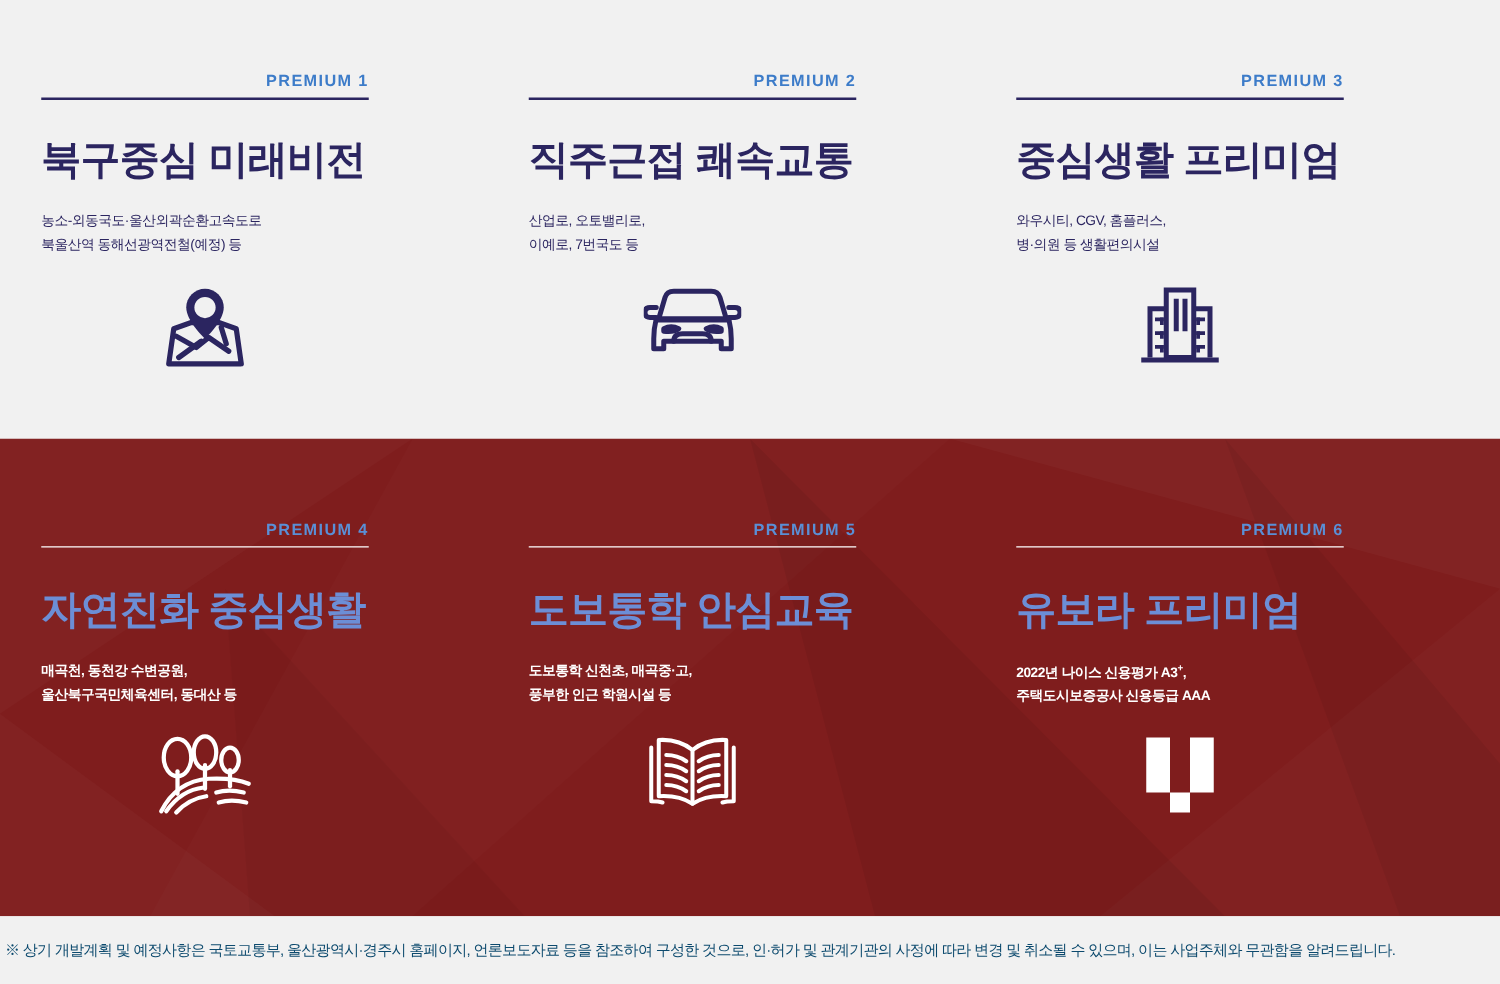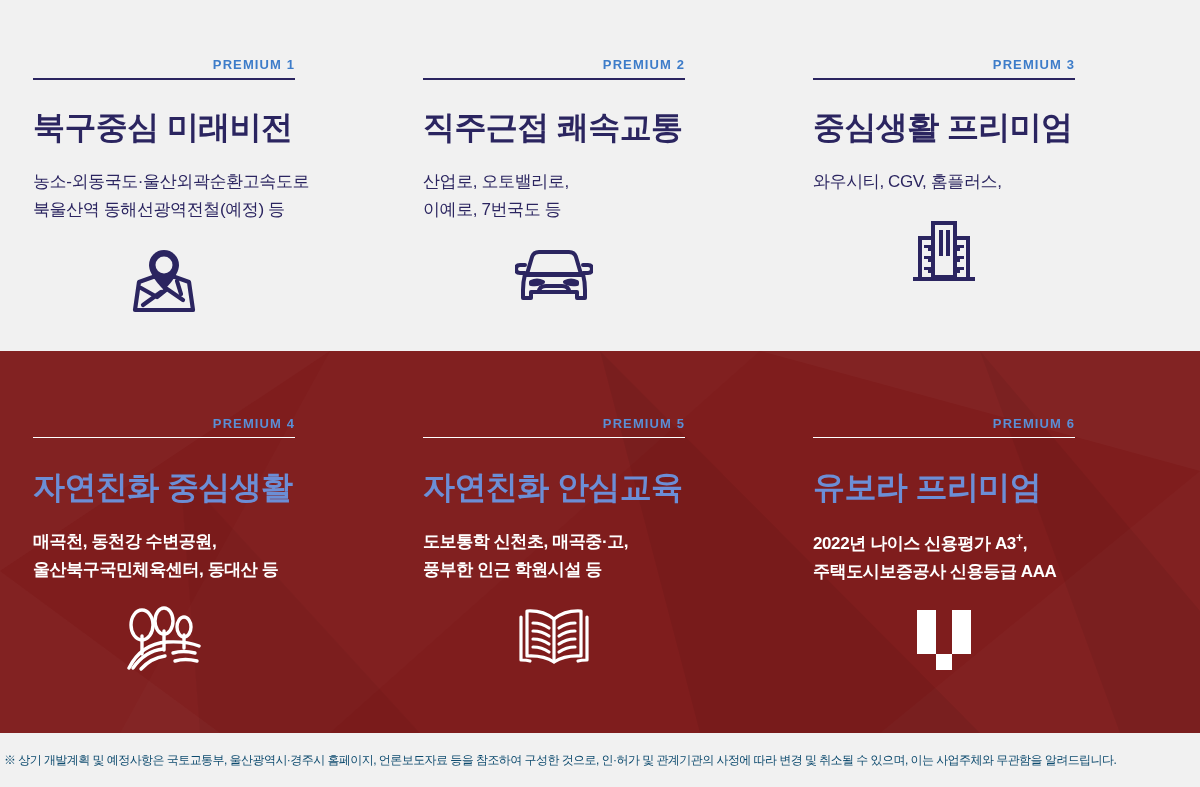--- a/index.html
+++ b/index.html
@@ -37,21 +37,21 @@
   .section-dark .plabel { color:#5a8fd6; }
   .rule { width:262px; height:2px; background:#2b2560; margin-top:7px; }
   .section-dark .rule { background:#ffffff; height:1px; }
 
   
   .title {
     font-size:32px; font-weight:bold; color:#2b2560;
     letter-spacing:-0.6px; line-height:1.2; white-space:nowrap;
   }
   .desc {
-    font-size:17px; color:#2b2560; line-height:1.65;
+    font-size:11px; color:#2b2560; line-height:1.65;
     letter-spacing:-0.4px; white-space:nowrap;
   }
   .section-dark .title { color:#6c8ed6; }
   .section-dark .desc { color:#ffffff; font-weight:bold; }
 
   .sup { font-size:0.72em; vertical-align:super; }
 
   
   .section-light .card { padding-top:58px; }
   .section-light .title { margin-top:28px; }
@@ -135,20 +135,21 @@
           </svg>
         </div>
       </div>
 
       <div class="card">
         <div class="plabel">PREMIUM 3</div>
         <div class="rule"></div>
         <div class="title">중심생활 프리미엄</div>
         <div class="desc">
           <div>와우시티, CGV, 홈플러스,</div>
+          <div>병·의원 등 생활편의시설</div>
         </div>
         <div class="icon-wrap">
           <svg width="64" height="64" viewBox="0 0 64 64">
             <g fill="none" stroke="#2b2560" stroke-width="4">
               <rect x="21" y="3" width="22" height="54"></rect>
               <path d="M21 18 L8 18 L8 57"></path>
               <path d="M43 18 L56 18 L56 57"></path>
             </g>
             <g fill="#2b2560">
               <rect x="27" y="10" width="4" height="26"></rect>
@@ -212,21 +213,21 @@
               <path d="M46 47 Q56 44 68 47"></path>
               <path d="M48 55 Q58 52 70 55"></path>
             </g>
           </svg>
         </div>
       </div>
 
       <div class="card">
         <div class="plabel">PREMIUM 5</div>
         <div class="rule"></div>
-        <div class="title">자연친화 안심교육</div>
+        <div class="title">도보통학 안심교육</div>
         <div class="desc">
           <div>도보통학 신천초, 매곡중·고,</div>
           <div>풍부한 인근 학원시설 등</div>
         </div>
         <div class="icon-wrap">
           <svg width="70" height="60" viewBox="0 0 70 60">
             <g fill="none" stroke="#ffffff" stroke-width="3.2" stroke-linecap="round" stroke-linejoin="round">
               <path d="M35 13 Q24 4 8 5 L8 50 Q24 49 35 56 Q46 49 62 50 L62 5 Q46 4 35 13 Z"></path>
               <path d="M35 13 L35 56"></path>
               <path d="M2 11 L2 54 Q8 54 11 55"></path>

